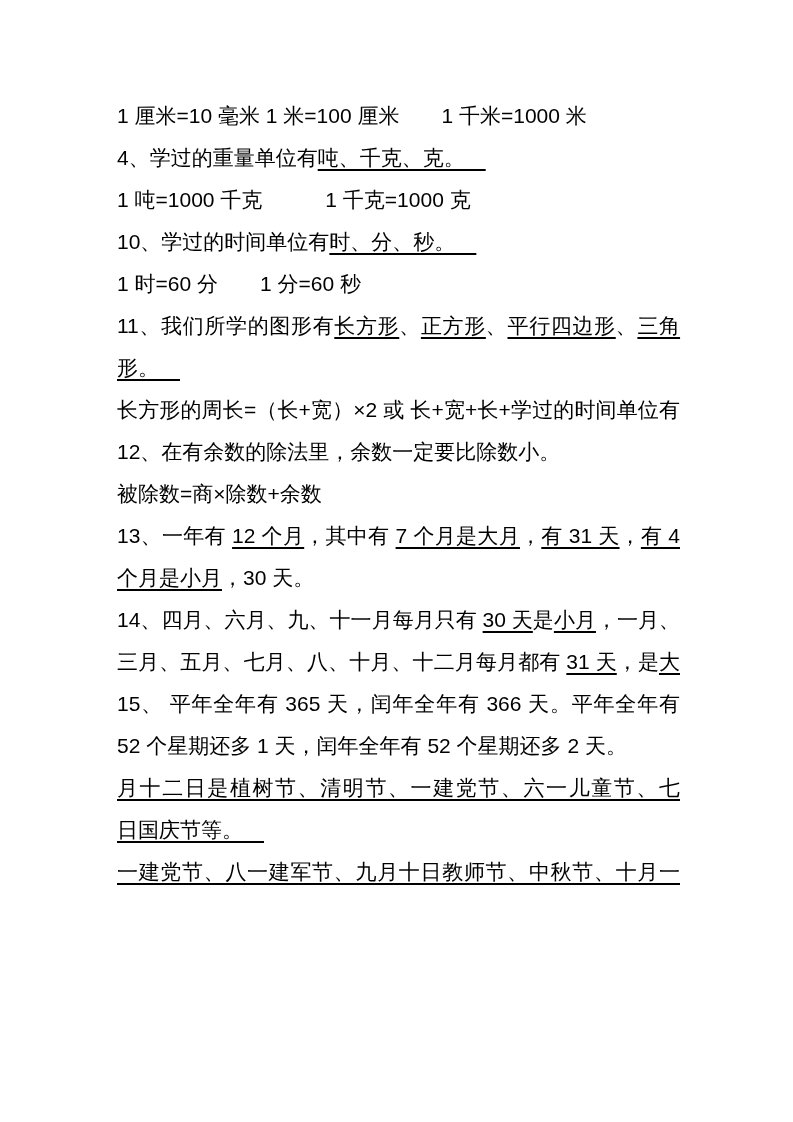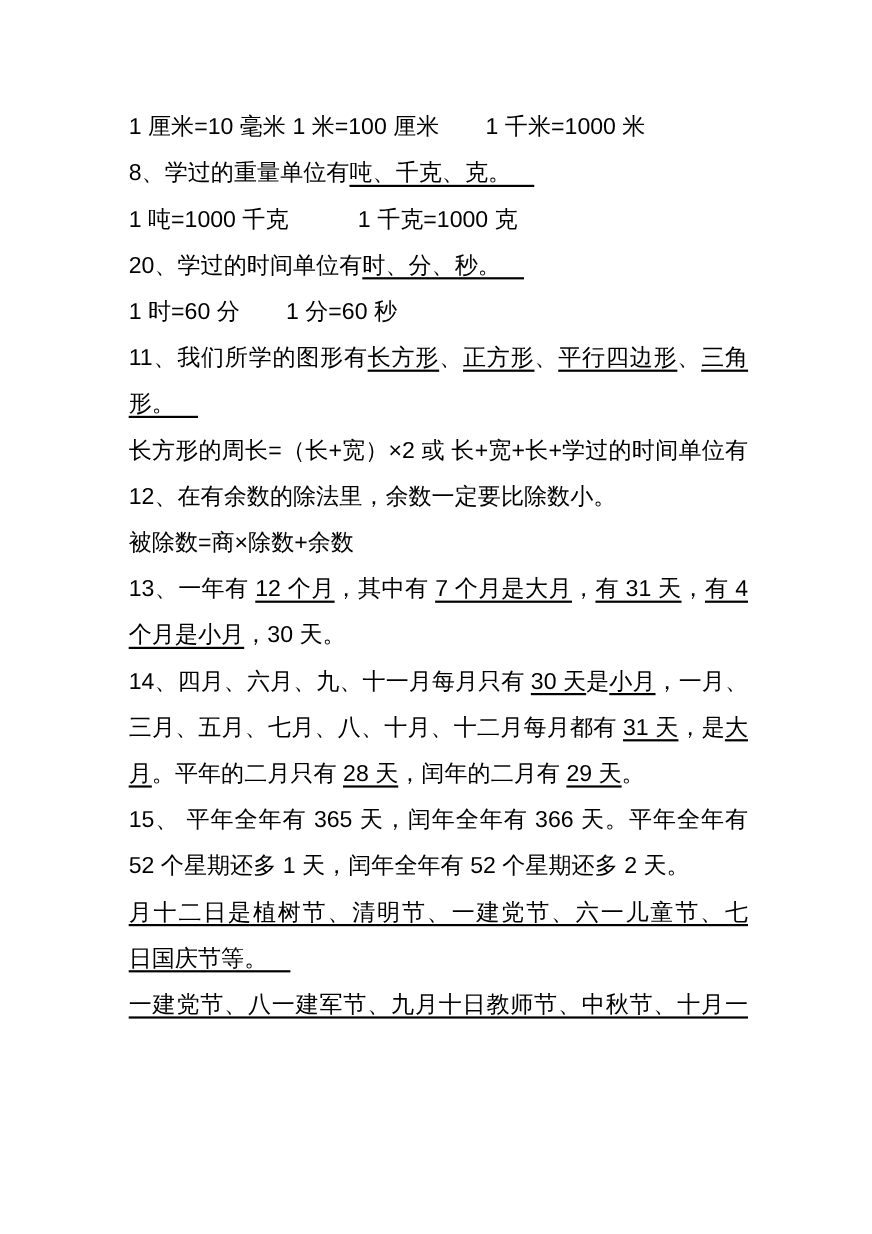--- a/index.html
+++ b/index.html
@@ -40,33 +40,32 @@
     text-underline-offset: 4px;
     text-decoration-thickness: 1.5px;
   }
 </style>
 </head>
 <body>
 
 <div class="page">
   <div class="content">
       <div class="line"><span class="b">1 厘米=10 毫米 1 米=100 厘米　　1 千米=1000 米</span></div>
-      <div class="line"><span class="">8、学过的重量单位有</span><span class="b u">吨、千克、克。　</span></div>
+      <div class="line"><span class="">4、学过的重量单位有</span><span class="b u">吨、千克、克。　</span></div>
       <div class="line"><span class="b">1 吨=1000 千克　　　1 千克=1000 克</span></div>
-      <div class="line"><span class="">20、学过的时间单位有</span><span class="b u">时、分、秒。　</span></div>
+      <div class="line"><span class="">10、学过的时间单位有</span><span class="b u">时、分、秒。　</span></div>
       <div class="line"><span class="b">1 时=60 分　　1 分=60 秒</span></div>
       <div class="line just"><span class="">11、我们所学的图形有</span><span class="b u">长方形</span><span class="">、</span><span class="b u">正方形</span><span class="">、</span><span class="b u">平行四边形</span><span class="">、</span><span class="b u">三角</span></div>
       <div class="line"><span class="b u">形。　</span></div>
       <div class="line just"><span class="b">长方形的周长</span><span class="">=（长+宽）×2 </span><span class="b">或</span><span class=""> 长+宽+长+学过的时间单位有</span></div>
       <div class="line"><span class="b">12、在有余数的除法里，余数一定要比除数小。</span></div>
       <div class="line"><span class="b">被除数=商×除数+余数</span></div>
       <div class="line just"><span class="">13、一年有 </span><span class="b u">12 个月</span><span class="">，其中有 </span><span class="b u">7 个月是大月</span><span class="">，</span><span class="b u">有 31 天</span><span class="">，</span><span class="b u">有 4</span></div>
       <div class="line"><span class="b u">个月是小月</span><span class="">，30 天。</span></div>
       <div class="line just"><span class="">14、四月、六月、九、十一月每月只有 </span><span class="b u">30 天</span><span class="">是</span><span class="b u">小月</span><span class="">，一月、</span></div>
       <div class="line just"><span class="">三月、五月、七月、八、十月、十二月每月都有 </span><span class="b u">31 天</span><span class="">，是</span><span class="b u">大</span></div>
-      <div class="line"><span class="b u">月</span><span class="b">。</span><span class="">平年的二月只有 </span><span class="b u">28 天</span><span class="">，闰年的二月有 </span><span class="b u">29 天</span><span class="b">。</span></div>
       <div class="line just"><span class="">15、 平年全年有 </span><span class="b">365</span><span class=""> 天，闰年全年有 </span><span class="b">366</span><span class=""> 天。平年全年有</span></div>
       <div class="line"><span class="b">52</span><span class=""> 个星期还多 </span><span class="b">1</span><span class=""> 天，闰年全年有 </span><span class="b">52 个</span><span class="">星期还多 </span><span class="b">2</span><span class=""> 天。</span></div>
       <div class="line just"><span class="b u">月十二日是植树节、清明节、一建党节、六一儿童节、七</span></div>
       <div class="line"><span class="b u">日国庆节等。　</span></div>
       <div class="line just"><span class="b u">一建党节、八一建军节、九月十日教师节、中秋节、十月一</span></div>
     </div>
 </div>
 
 </body></html>

